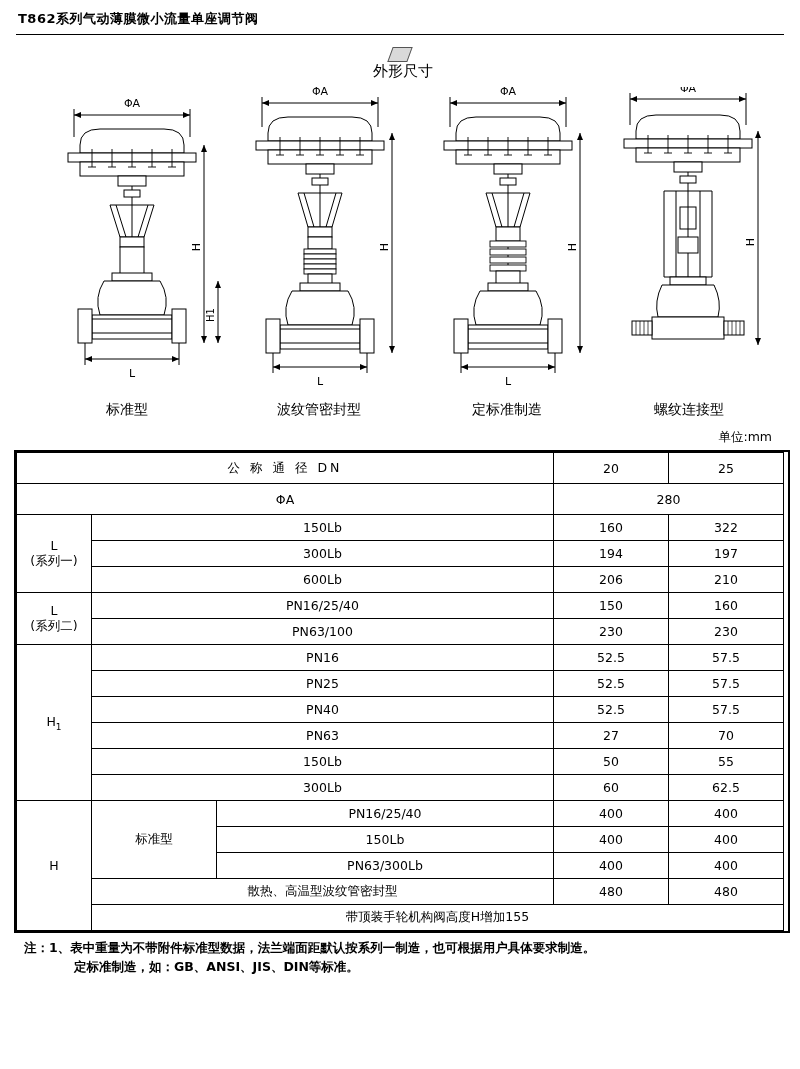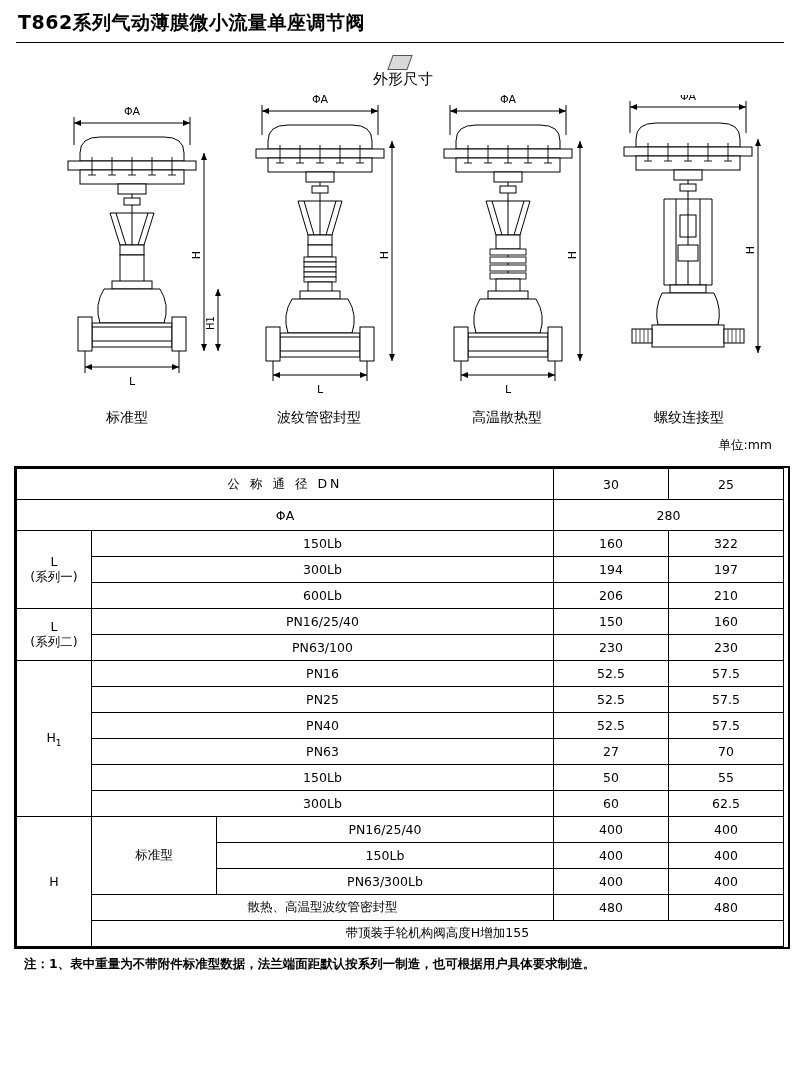--- a/index.html
+++ b/index.html
@@ -16,21 +16,21 @@
     overflow: hidden;
   }
   .page {
     width: 800px;
     height: 1069px;
     position: relative;
     box-sizing: border-box;
     padding: 0 14px;
   }
   .title {
-    font-size: 19px;
+    font-size: 13px;
     font-weight: bold;
     letter-spacing: 0.5px;
     margin: 10px 0 0 4px;
     font-family: "DejaVu Sans", "Liberation Sans", sans-serif;
   }
   .title-rule {
     border: none;
     border-top: 1.5px solid #000;
     margin: 6px 2px 0 2px;
   }
@@ -67,21 +67,21 @@
     position: absolute;
     bottom: 8px;
     width: 100%;
     text-align: center;
     font-size: 14px;
     font-family: "DejaVu Sans", "Liberation Sans", sans-serif;
   }
   .unit-line {
     text-align: right;
     font-size: 12.5px;
-    margin: 2px 14px 12px 0;
+    margin: 2px 14px 4px 0;
     font-family: "DejaVu Sans", "Liberation Sans", sans-serif;
   }
   
   table.spec {
     border-collapse: collapse;
     width: 772px;
     margin: 0 auto;
     font-size: 13px;
     font-family: "Liberation Serif", "DejaVu Serif", serif;
   }
@@ -307,21 +307,21 @@
           <line x1="49" y1="266" x2="49" y2="286"></line>
           <line x1="143" y1="266" x2="143" y2="286"></line>
           <line x1="168" y1="46" x2="168" y2="266"></line>
           <path d="M168,46 l-3,7 h6 z" fill="#000" stroke="none"></path>
           <path d="M168,266 l-3,-7 h6 z" fill="#000" stroke="none"></path>
         </g>
         <text x="96" y="8" font-size="11" text-anchor="middle" font-family="DejaVu Sans, sans-serif">ΦA</text>
         <text x="96" y="298" font-size="11" text-anchor="middle" font-family="DejaVu Sans, sans-serif">L</text>
         <text x="164" y="160" font-size="11" text-anchor="middle" font-family="DejaVu Sans, sans-serif" transform="rotate(-90 164,160)">H</text>
       </svg>
-      <div class="fig-caption">高温散热型</div>
+      <div class="fig-caption">定标准制造</div>
     </div>
 
     <div class="fig" style="left:580px;">
       <svg width="190" height="310" viewBox="0 0 190 310">
         <g stroke="#000" fill="none" stroke-width="1">
           <line x1="36" y1="12" x2="152" y2="12"></line>
           <path d="M36,12 l7,-3 v6 z" fill="#000" stroke="none"></path>
           <path d="M152,12 l-7,-3 v6 z" fill="#000" stroke="none"></path>
           <line x1="36" y1="6" x2="36" y2="38"></line>
           <line x1="152" y1="6" x2="152" y2="38"></line>
@@ -378,21 +378,21 @@
 
   </div>
 
   <div class="unit-line">单位:mm</div>
 
   <div class="tbl-wrap">
   <table class="spec">
     <tbody>
       <tr>
         <td colspan="3" style="height:24px;" class="wide-letter">公 称 通 径 DN</td>
-        <td style="width:110px;">30</td>
+        <td style="width:110px;">20</td>
         <td style="width:110px;">25</td>
       </tr>
       <tr>
         <td colspan="3" style="height:24px;">ΦA</td>
         <td colspan="2">280</td>
       </tr>
 
       <tr>
         <td rowspan="3" style="width:70px;">
           <div>L</div>
@@ -484,15 +484,16 @@
       </tr>
       <tr>
         <td colspan="4">带顶装手轮机构阀高度H增加155</td>
       </tr>
     </tbody>
   </table>
   </div>
 
   <div class="notes">
     <div>注：1、表中重量为不带附件标准型数据，法兰端面距默认按系列一制造，也可根据用户具体要求制造。</div>
+    <div class="indent2">定标准制造，如：GB、ANSI、JIS、DIN等标准。</div>
   </div>
 
 </div>
 
 </body></html>

